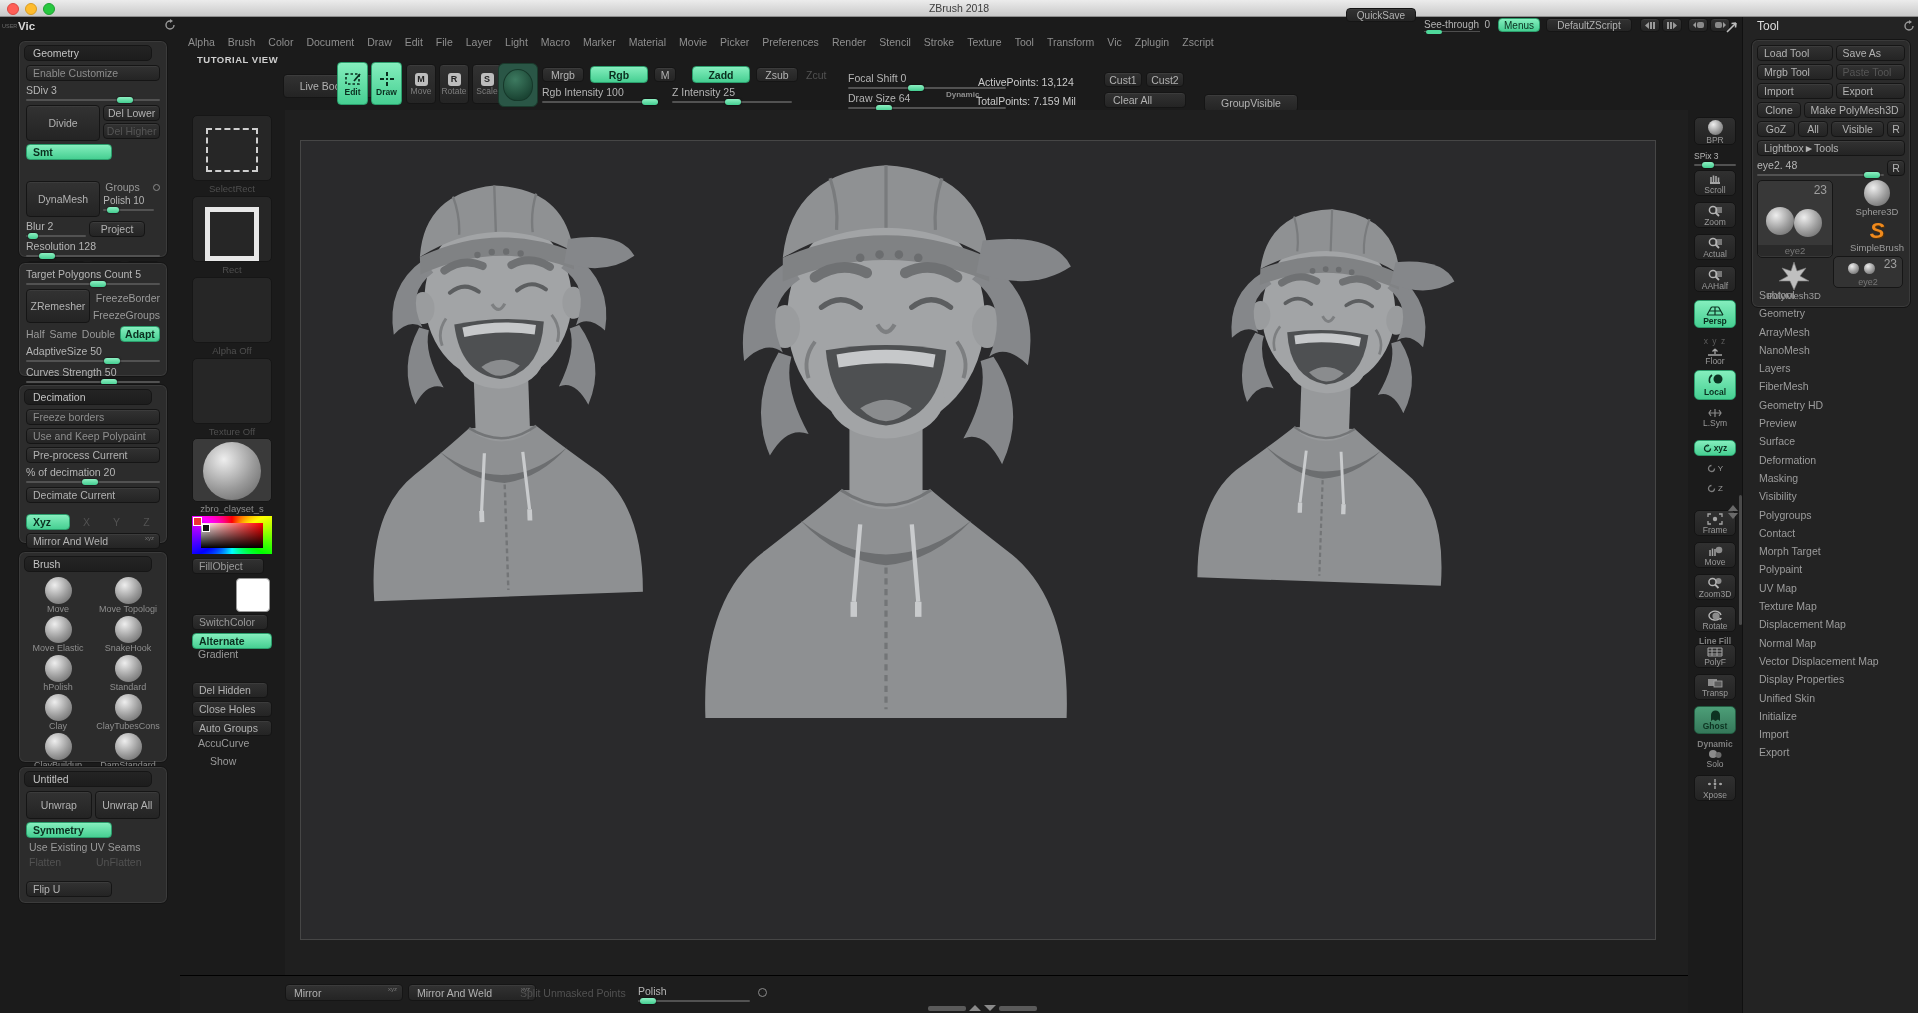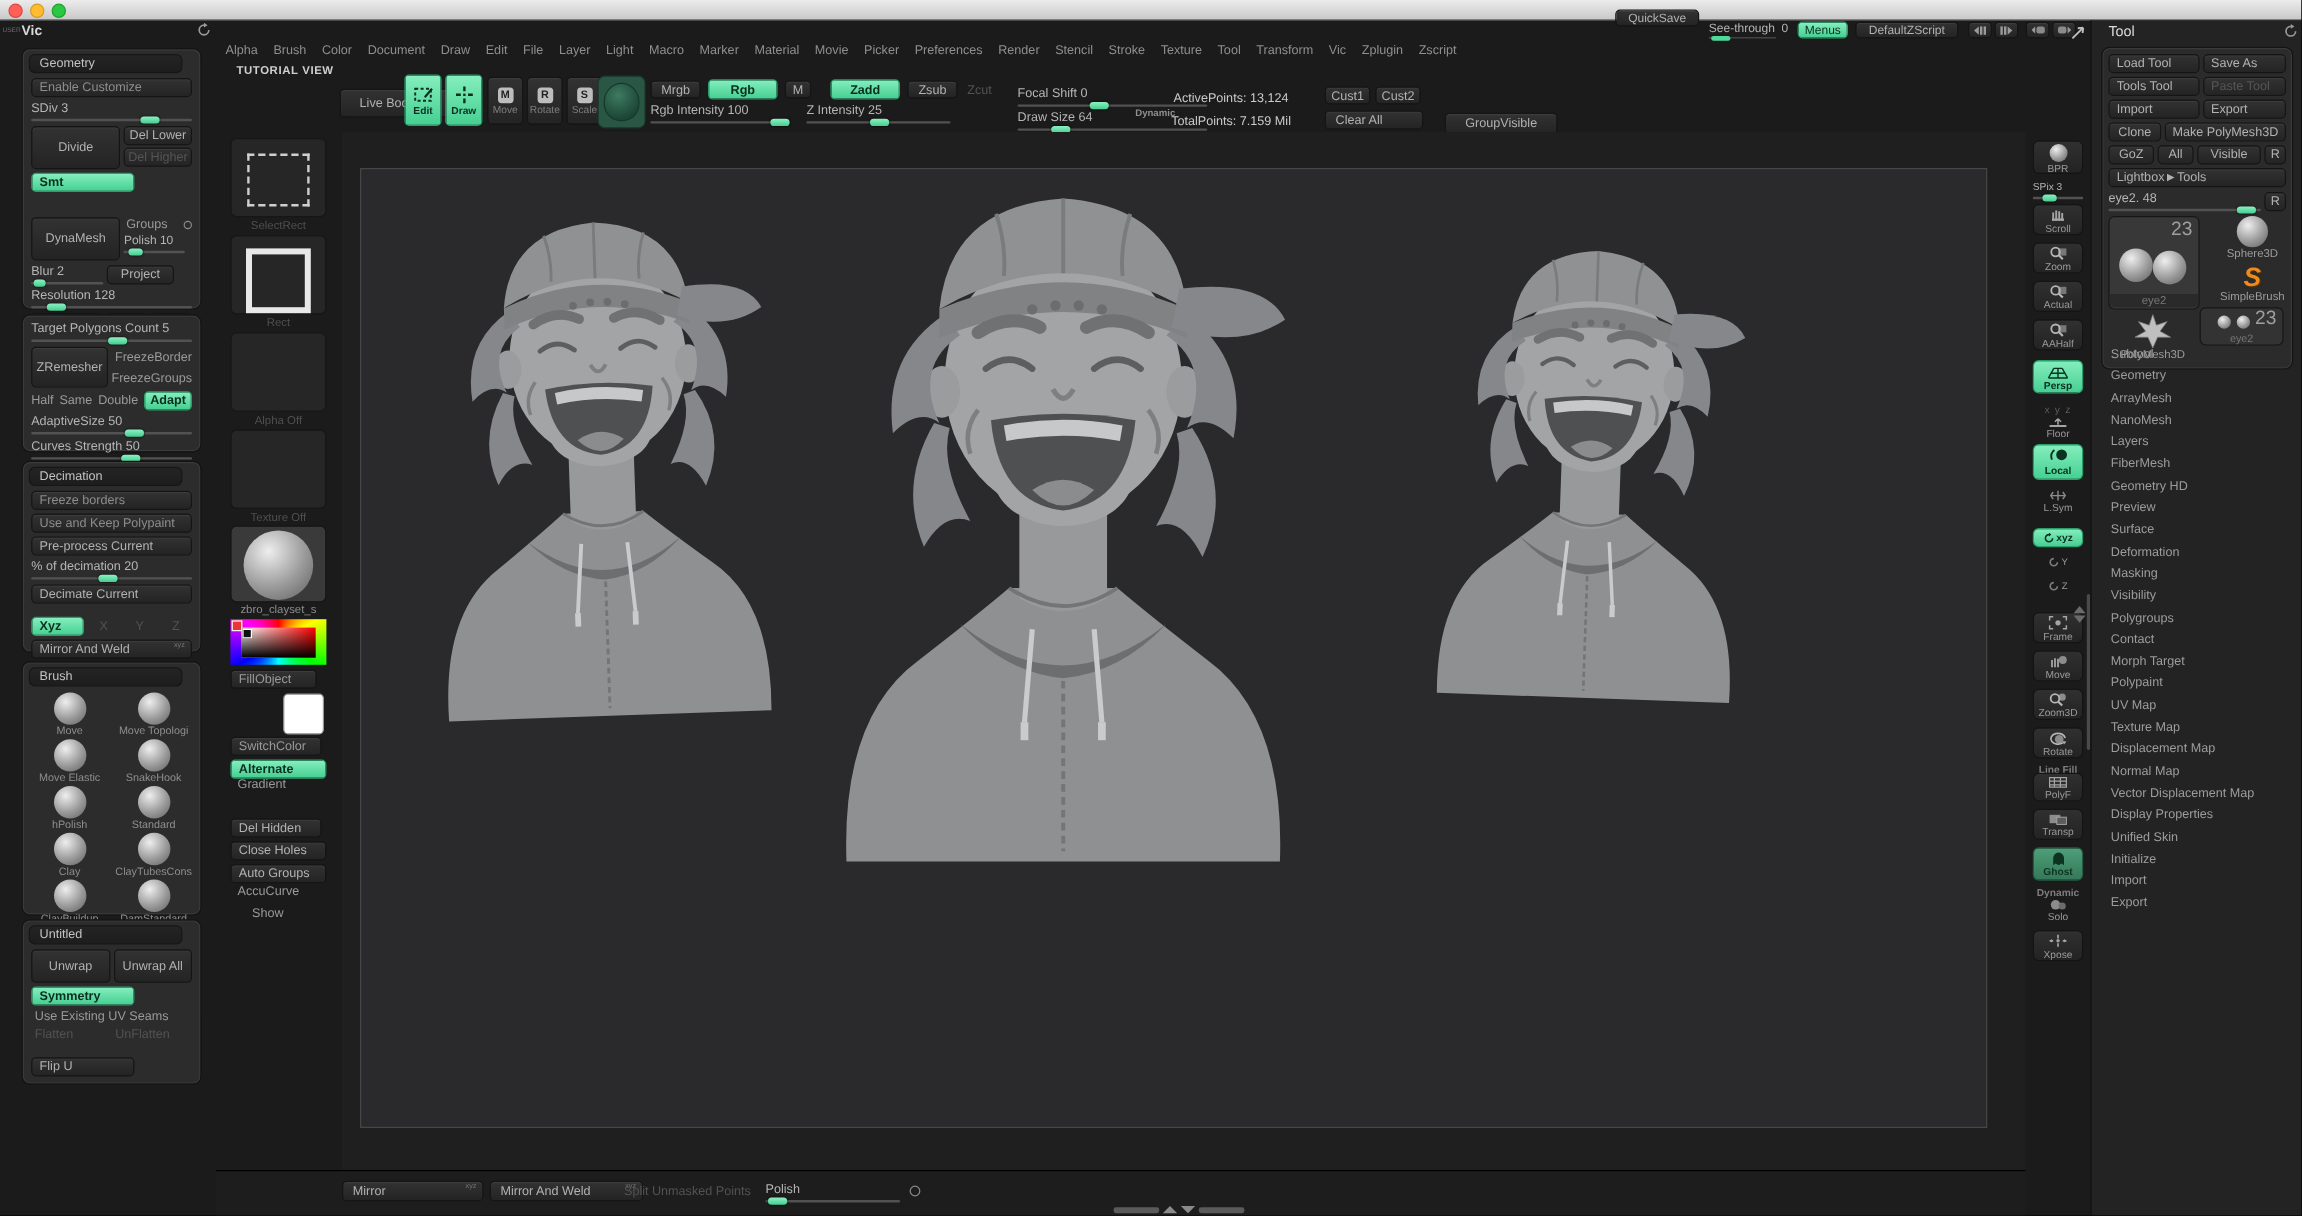--- a/index.html
+++ b/index.html
@@ -27,21 +27,21 @@
   .dot{width:7px;height:7px;border:1.5px solid #8a8a8a;border-radius:50%;display:inline-block;}
   .p{position:absolute;left:18px;width:150px;background:#2c2c2c;border:1px solid #141414;border-radius:7px;
      box-shadow:inset 0 0 0 1px #3b3b3b;padding:5px 7px;box-sizing:border-box;}
   .ph{background:linear-gradient(#242424,#1d1d1d);border:1px solid #161616;border-radius:5px;
       margin:-1px 8px 4px -2px;padding:1px 8px;font-size:10.5px;color:#c3c3c3;}
   .r{display:flex;gap:3px;margin-bottom:3px;align-items:stretch;}
   .bh16{height:16px;font-size:10.5px;}
   .menurow{position:absolute;display:flex;gap:13px;color:#8f8f8f;}
   .menurow span{cursor:default;}
   .sphere{border-radius:50%;background:radial-gradient(circle at 36% 30%,#eee,#9a9a9a 55%,#646464 95%);}
-  .badge{position:absolute;top:2px;right:5px;color:#9f9f9f;font-size:16px;}
+  .badge{position:absolute;top:2px;right:5px;color:#9f9f9f;font-size:12px;}
   .shelfbtn{position:absolute;left:1694px;width:42px;background:linear-gradient(#303030,#232323);
             border:1px solid #141414;border-radius:5px;text-align:center;color:#9a9a9a;font-size:8.5px;
             box-sizing:border-box;padding-top:2px;}
   .shelfbtn.t{color:#0a2f1f!important;}
   .mini{font-size:8.5px;}
   .seclist div{height:18.3px;color:#9c9c9c;font-size:10.5px;padding-left:2px;}
   .thumbbox{background:#262626;border:1px solid #161616;border-radius:5px;position:absolute;box-sizing:border-box;}
   .lsh-label{position:absolute;left:192px;width:80px;text-align:center;color:#4f4f4f;font-size:9.5px;white-space:nowrap;}
   svg{display:block;}
 </style>
@@ -49,20 +49,21 @@
 <body>
 
 <div id="root">
 
   <div class="macbar">
     <div class="lights">
       <span class="light" style="background:#ff5f57;border:1px solid #d94a43;"></span>
       <span class="light" style="background:#febc2e;border:1px solid #d89c23;"></span>
       <span class="light" style="background:#28c840;border:1px solid #1fa032;"></span>
     </div>
+    <div class="mactitle">ZBrush 2018</div>
   </div>
 
   <span class="abs" style="left:2px;top:23px;font-size:5.5px;color:#6d6d6d;">USER</span>
   <span class="abs" style="left:18px;top:20px;font-size:11.5px;font-weight:bold;color:#d8d8d8;">Vic</span>
   <svg class="abs" style="left:164px;top:19px;" width="12" height="12" viewBox="0 0 12 12">
     <path d="M10 6 A4 4 0 1 1 6 2" fill="none" stroke="#9a9a9a" stroke-width="1.4"></path>
       <path d="M6 0 L9 2 L6 4 Z" fill="#9a9a9a"></path>
   </svg>
 
   <div class="abs b" style="left:1346px;top:8px;width:70px;height:14px;font-size:10px;">
@@ -750,21 +751,21 @@
       <div class="r">
           <div class="b bh16" style="flex:1.1;justify-content:flex-start;padding-left:6px;">
             <span>Load Tool</span>
           </div>
         <div class="b bh16" style="flex:1;justify-content:flex-start;padding-left:6px;">
             <span>Save As</span>
           </div>
         </div>
       <div class="r">
           <div class="b bh16" style="flex:1.1;justify-content:flex-start;padding-left:6px;">
-            <span>Tools Tool</span>
+            <span>Mrgb Tool</span>
           </div>
         <div class="b bh16 d" style="flex:1;justify-content:flex-start;padding-left:6px;">
             <span>Paste Tool</span>
           </div>
         </div>
       <div class="r">
           <div class="b bh16" style="flex:1.1;justify-content:flex-start;padding-left:6px;">
             <span>Import</span>
           </div>
         <div class="b bh16" style="flex:1;justify-content:flex-start;padding-left:6px;">

